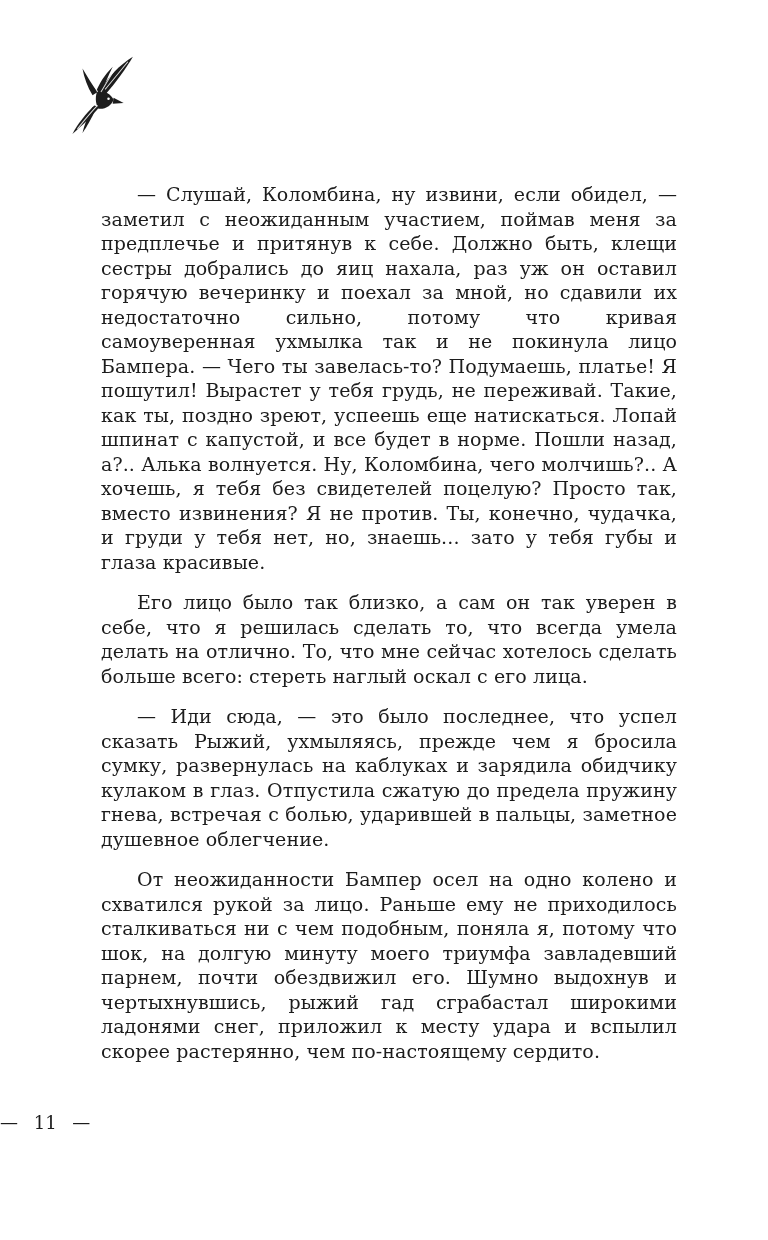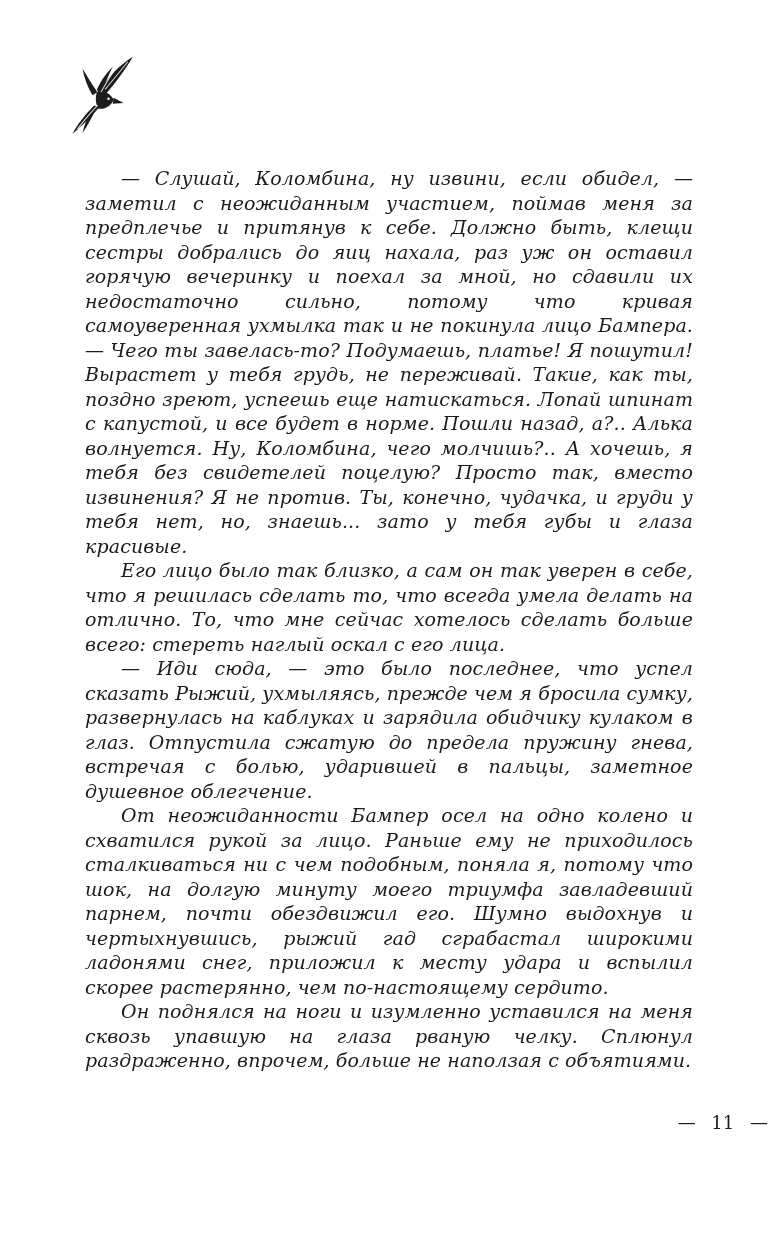--- a/index.html
+++ b/index.html
@@ -30,30 +30,29 @@
     top: 166px;
     left: 85px;
     width: 608px;
     font-size: 19px;
     line-height: 24.5px;
     text-align: justify;
     letter-spacing: 0.1px;
     hyphens: auto;
   }
   .text-block p {
-    margin: 0;
+    margin: 16px;
     text-indent: 36px;
-    font-style: italic;
   }
   .page-footer {
     position: absolute;
     top: 1112px;
     left: 0;
     width: 768px;
-    text-align: right;
+    text-align: left;
     font-size: 18px;
     word-spacing: 10px;
     color: #1c1c1c;
   }
 </style>
 </head>
 <body>
 
 <div class="book-page">
 
@@ -76,18 +75,17 @@
       </g>
       <circle cx="53" cy="52" r="1.5" fill="#ffffff"></circle>
     </svg>
   </div>
 
   <div class="text-block">
     <p>— Слушай, Коломбина, ну извини, если обидел, — заметил с неожиданным участием, поймав меня за предплечье и притянув к себе. Должно быть, клещи сестры добрались до яиц нахала, раз уж он оставил горячую вечеринку и поехал за мной, но сдавили их недостаточно сильно, потому что кривая самоуверенная ухмылка так и не покинула лицо Бампера. — Чего ты завелась-то? Подумаешь, платье! Я пошутил! Вырастет у тебя грудь, не переживай. Такие, как ты, поздно зреют, успеешь еще натискаться. Лопай шпинат с капустой, и все будет в норме. Пошли назад, а?.. Алька волнуется. Ну, Коломбина, чего молчишь?.. А хочешь, я тебя без свидетелей поцелую? Просто так, вместо извинения? Я не против. Ты, конечно, чудачка, и груди у тебя нет, но, знаешь... зато у тебя губы и глаза красивые.</p>
     <p>Его лицо было так близко, а сам он так уверен в себе, что я решилась сделать то, что всегда умела делать на отлично. То, что мне сейчас хотелось сделать больше всего: стереть наглый оскал с его лица.</p>
     <p>— Иди сюда, — это было последнее, что успел сказать Рыжий, ухмыляясь, прежде чем я бросила сумку, развернулась на каблуках и зарядила обидчику кулаком в глаз. Отпустила сжатую до предела пружину гнева, встречая с болью, ударившей в пальцы, заметное душевное облегчение.</p>
     <p>От неожиданности Бампер осел на одно колено и схватился рукой за лицо. Раньше ему не приходилось сталкиваться ни с чем подобным, поняла я, потому что шок, на долгую минуту моего триумфа завладевший парнем, почти обездвижил его. Шумно выдохнув и чертыхнувшись, рыжий гад сграбастал широкими ладонями снег, приложил к месту удара и вспылил скорее растерянно, чем по-настоящему сердито.</p>
-    <p>Он поднялся на ноги и изумленно уставился на меня сквозь упавшую на глаза рваную челку. Сплюнул раздраженно, впрочем, больше не наползая с объятиями.</p>
   </div>
 
   <div class="page-footer">— 11 —</div>
 
 </div>
 
 </body></html>

